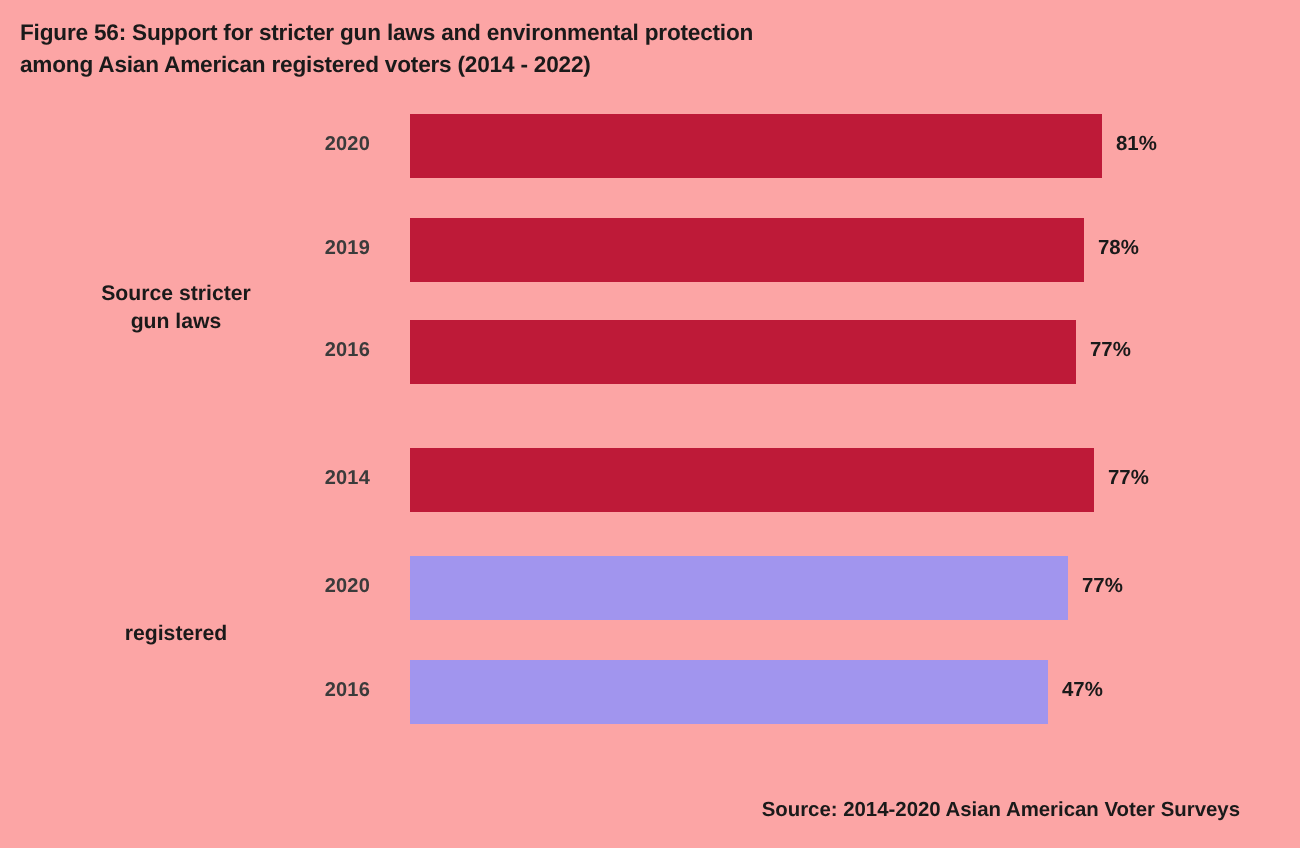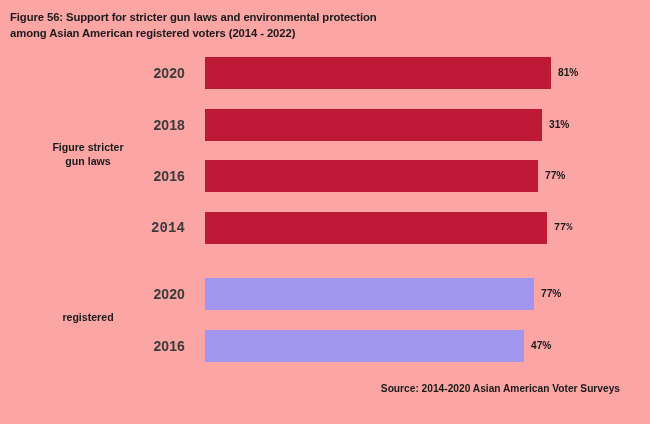--- a/index.html
+++ b/index.html
@@ -53,21 +53,21 @@
   }
 
   .year-label {
     position: absolute;
     left: 95px;
     width: 90px;
     top: 0;
     height: 32px;
     line-height: 32px;
     text-align: right;
-    font-size: 14px;
+    font-size: 10px;
     font-weight: bold;
     color: #3b3b3b;
     letter-spacing: 0.1px;
   }
 
   .bar {
     position: absolute;
     left: 205px;
     top: 0;
     height: 32px;
@@ -96,67 +96,67 @@
     line-height: 1.32;
   }
   .group-label span {
     display: block;
   }
 
   
   #source-note {
     position: absolute;
     right: 30px;
-    top: 383px;
+    top: 400px;
     font-size: 10.2px;
     font-weight: bold;
     color: #1a1a1a;
     white-space: nowrap;
   }
 </style>
 </head>
 <body>
 
 <div id="figure">
 
   <div id="chart-title">
     <span class="tline">Figure 56: Support for stricter gun laws and environmental protection</span>
     <span class="tline">among Asian American registered voters (2014 - 2022)</span>
   </div>
 
   <div id="plot-area">
 
     <div class="group-label" id="group-label-0" style="top:141px;">
-      <span>Figure stricter</span>
+      <span>Source stricter</span>
       <span>gun laws</span>
     </div>
 
     <div class="group-label" id="group-label-1" style="top:311px;">
       <span>registered</span>
     </div>
 
     <div class="bar-row" style="top:57px;">
       <div class="year-label">2020</div>
       <div class="bar" style="width:346px;background:#be1a38;"></div>
       <div class="value-label" style="left:558px;">81%</div>
     </div>
 
     <div class="bar-row" style="top:109px;">
-      <div class="year-label">2018</div>
+      <div class="year-label">2019</div>
       <div class="bar" style="width:337px;background:#be1a38;"></div>
-      <div class="value-label" style="left:549px;">31%</div>
+      <div class="value-label" style="left:549px;">78%</div>
     </div>
 
     <div class="bar-row" style="top:160px;">
       <div class="year-label">2016</div>
       <div class="bar" style="width:333px;background:#be1a38;"></div>
       <div class="value-label" style="left:545px;">77%</div>
     </div>
 
-    <div class="bar-row" style="top:212px;font-family:Liberation Mono, monospace;">
+    <div class="bar-row" style="top:224px;">
       <div class="year-label">2014</div>
       <div class="bar" style="width:342px;background:#be1a38;"></div>
       <div class="value-label" style="left:554px;">77%</div>
     </div>
 
     <div class="bar-row" style="top:278px;">
       <div class="year-label">2020</div>
       <div class="bar" style="width:329px;background:#a195ee;"></div>
       <div class="value-label" style="left:541px;">77%</div>
     </div>

